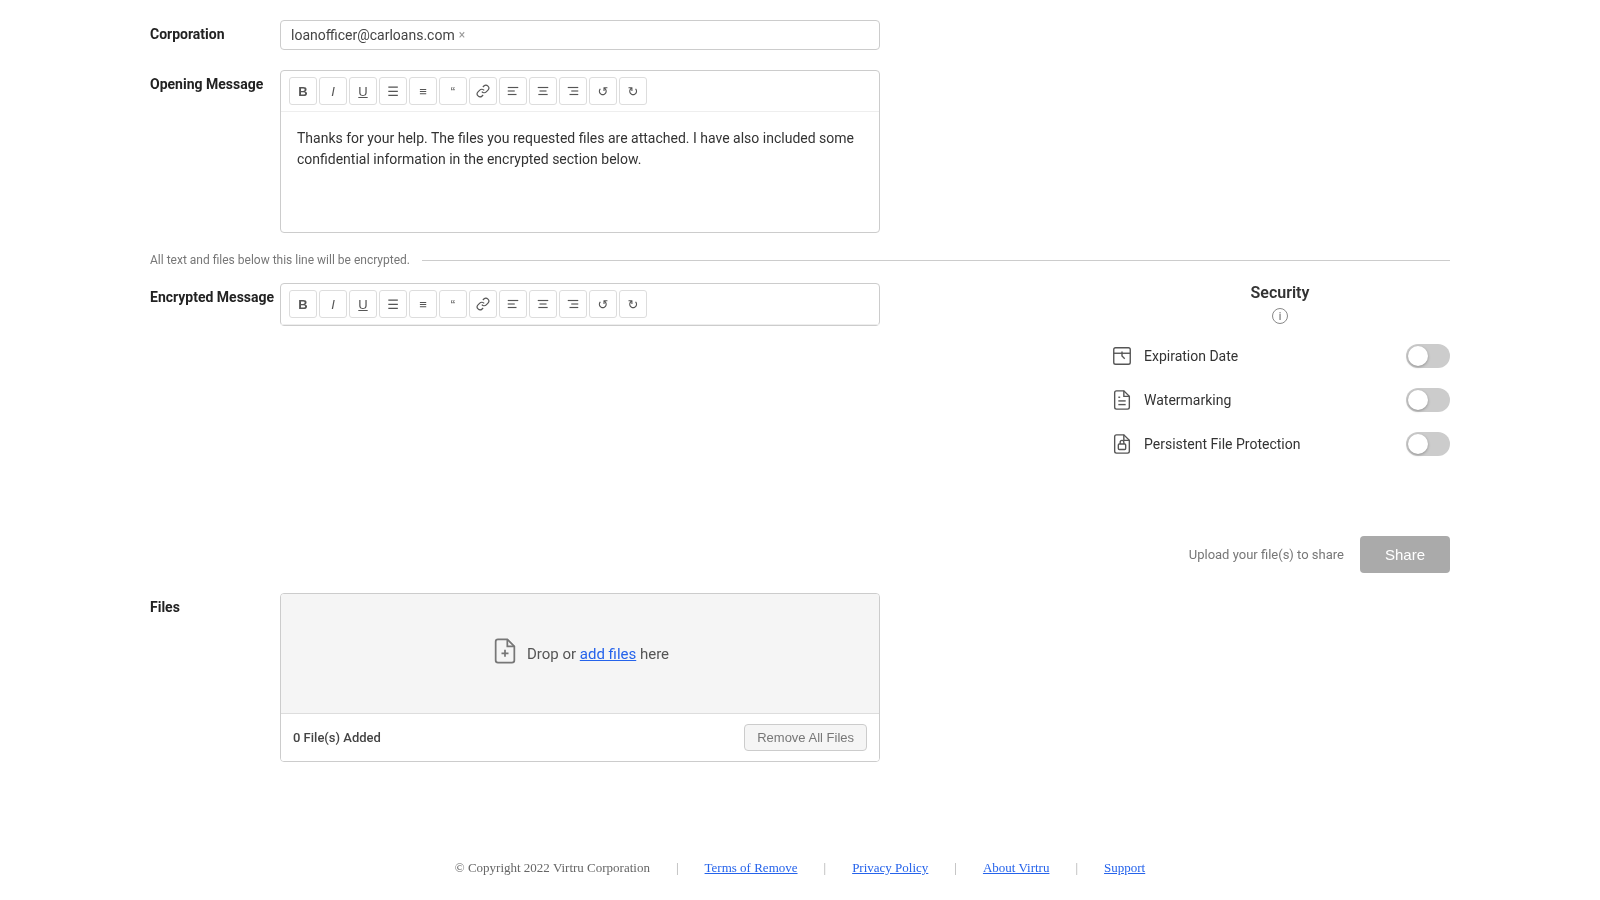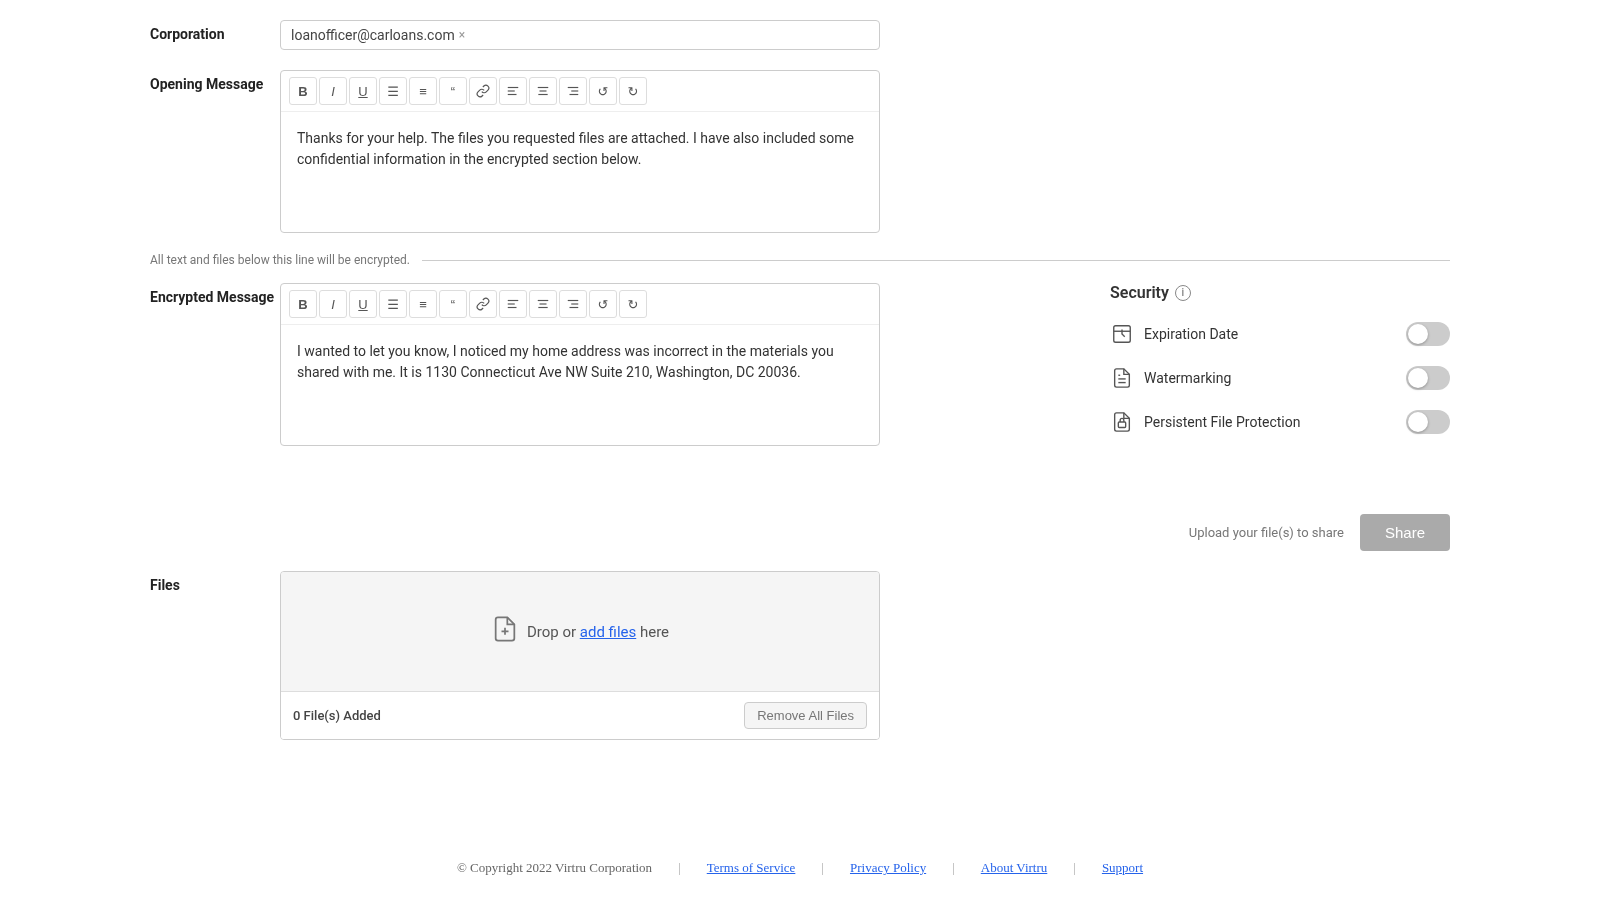--- a/index.html
+++ b/index.html
@@ -131,20 +131,21 @@
     }
 
     .security-title {
       font-size: 16px;
       font-weight: 600;
       color: #333;
       margin-bottom: 20px;
       display: flex;
       align-items: center;
       gap: 6px;
+      flex-direction: column;
     }
 
     .info-icon {
       width: 16px;
       height: 16px;
       border: 1px solid #888;
       border-radius: 50%;
       display: inline-flex;
       align-items: center;
       justify-content: center;
@@ -428,21 +429,20 @@
             <button class="toolbar-btn">
               <svg width="14" height="14" viewBox="0 0 24 24" fill="none" stroke="currentColor" stroke-width="2">
                   <line x1="3" y1="6" x2="21" y2="6"></line>
                   <line x1="9" y1="12" x2="21" y2="12"></line>
                   <line x1="6" y1="18" x2="21" y2="18"></line>
                 </svg>
             </button>
             <button class="toolbar-btn">↺</button>
             <button class="toolbar-btn">↻</button>
           </div>
-          <div class="editor-body" contenteditable="true" style="">I wanted to let you know, I noticed my home address was incorrect in the materials you shared with me. It is 1130 Connecticut Ave NW Suite 210, Washington, DC 20036.</div>
         </div>
       </div>
     </div>
 
     <div class="security-panel">
       <div class="security-title">
         <span>Security</span>
         <span class="info-icon">i</span>
       </div>
 
@@ -522,21 +522,21 @@
       </div>
     </div>
   </div>
 
 </div>
 
 <footer>
   <div class="footer-links">
     <span>© Copyright 2022 Virtru Corporation</span>
     <span class="footer-separator">|</span>
-    <a>Terms of Service</a>
+    <a>Terms of Remove</a>
     <span class="footer-separator">|</span>
     <a>Privacy Policy</a>
     <span class="footer-separator">|</span>
     <a>About Virtru</a>
     <span class="footer-separator">|</span>
     <a>Support</a>
   </div>
 </footer>
 
 </body></html>

